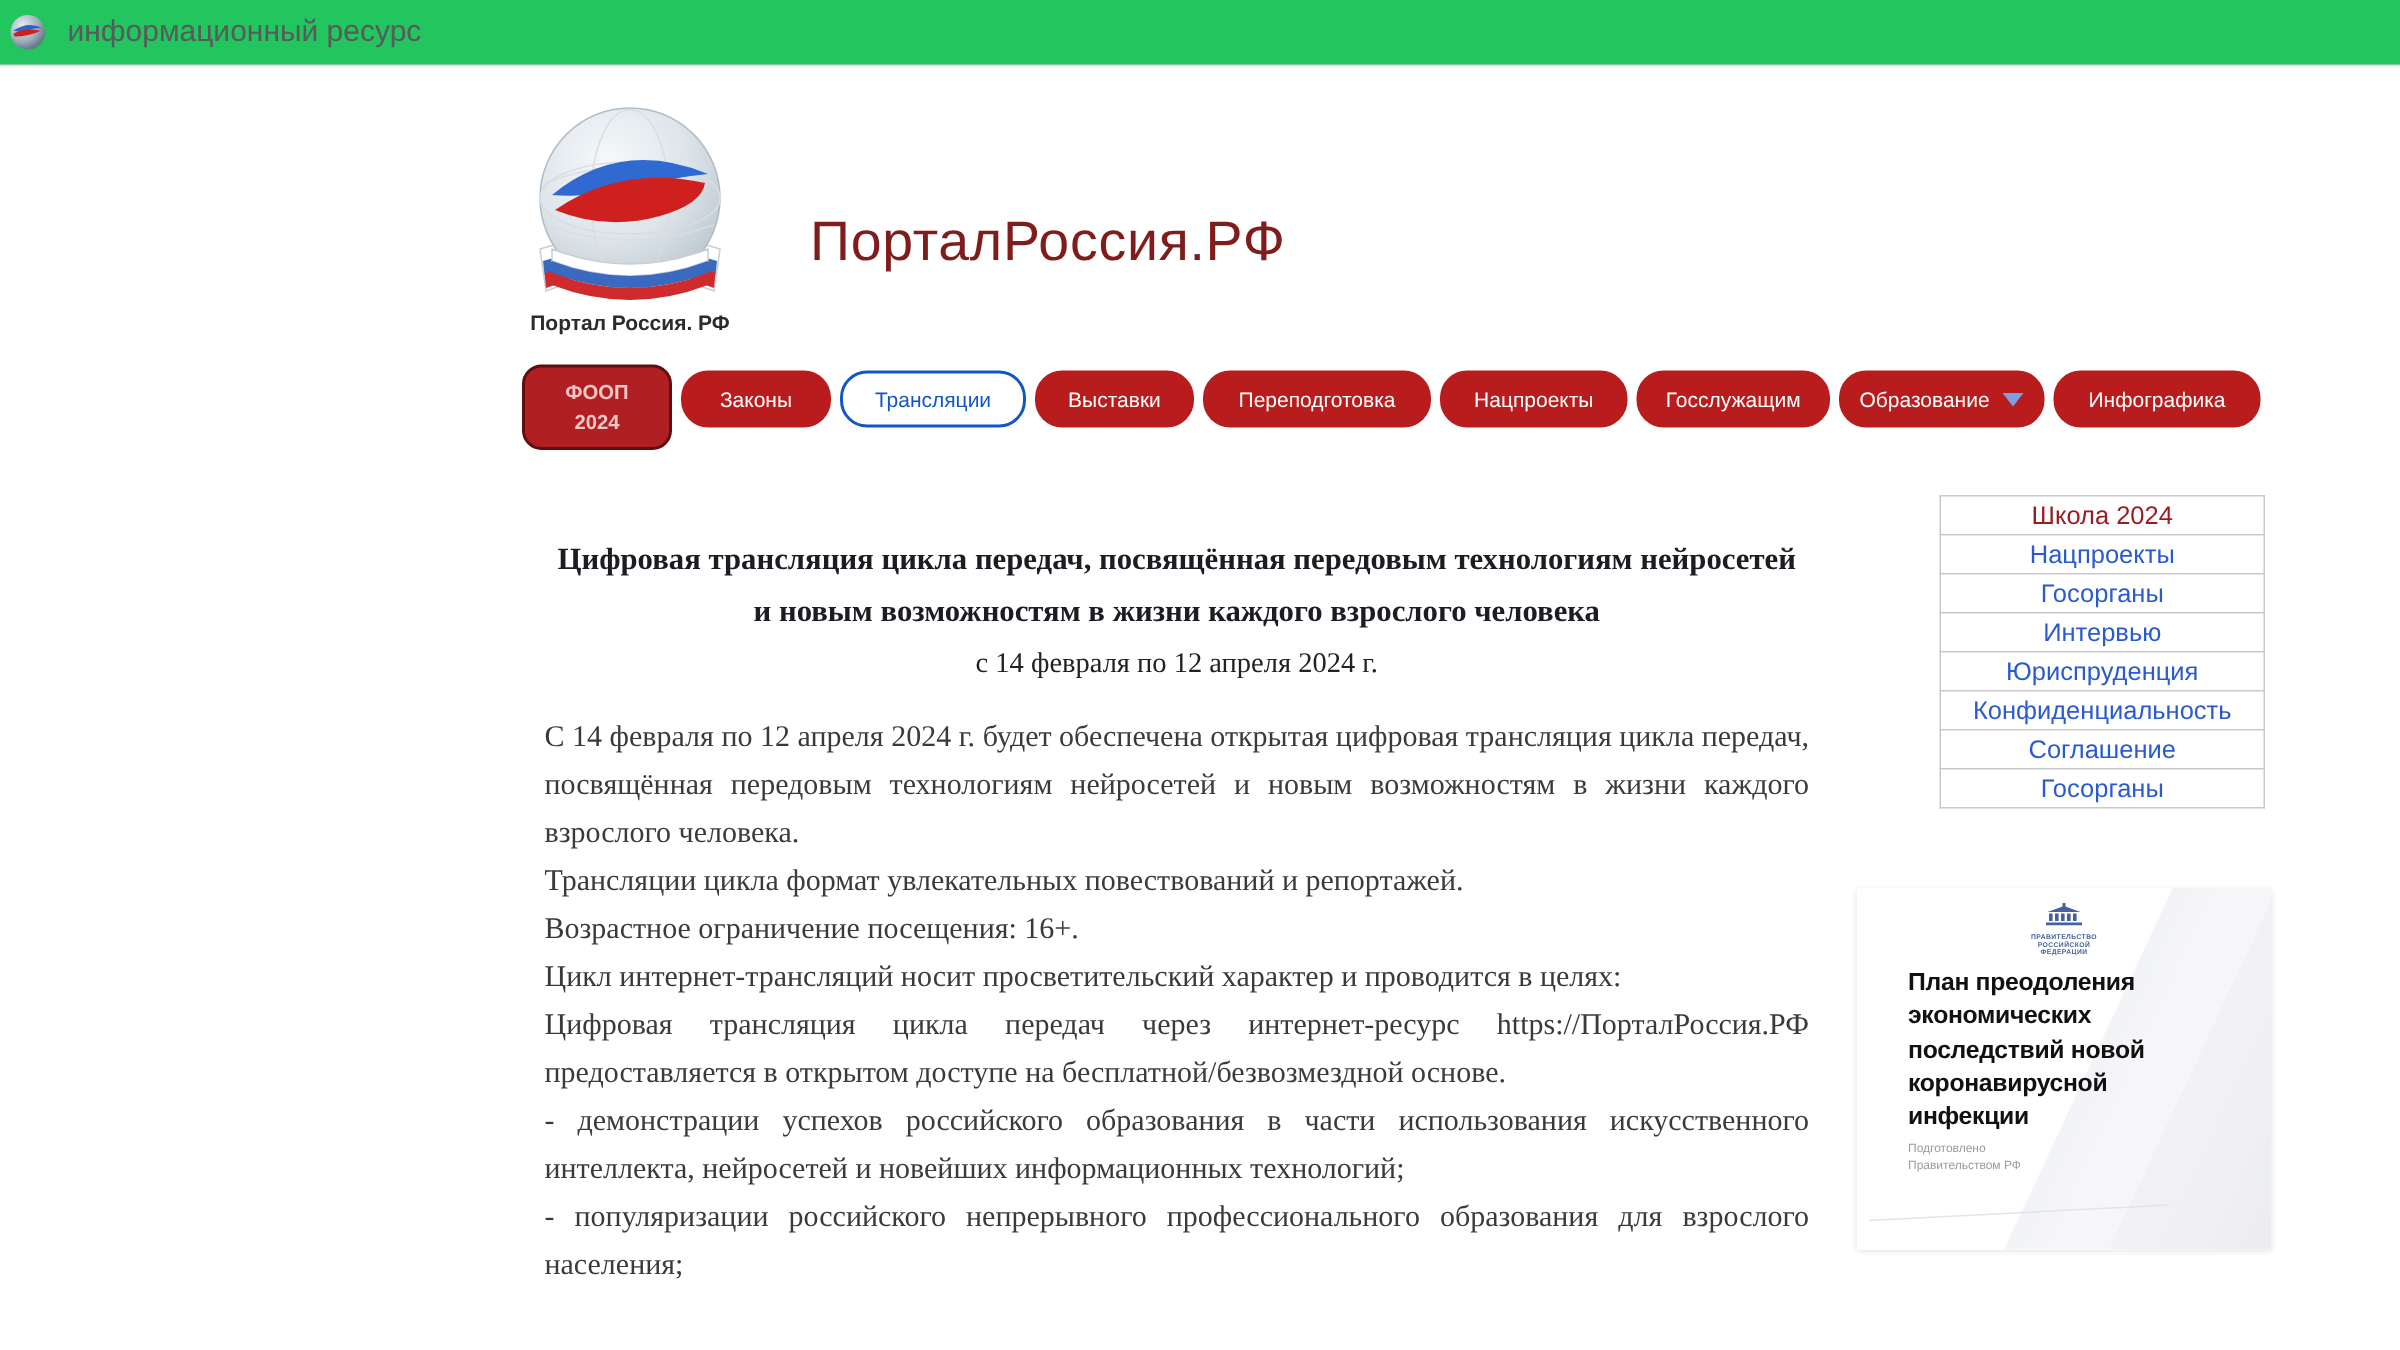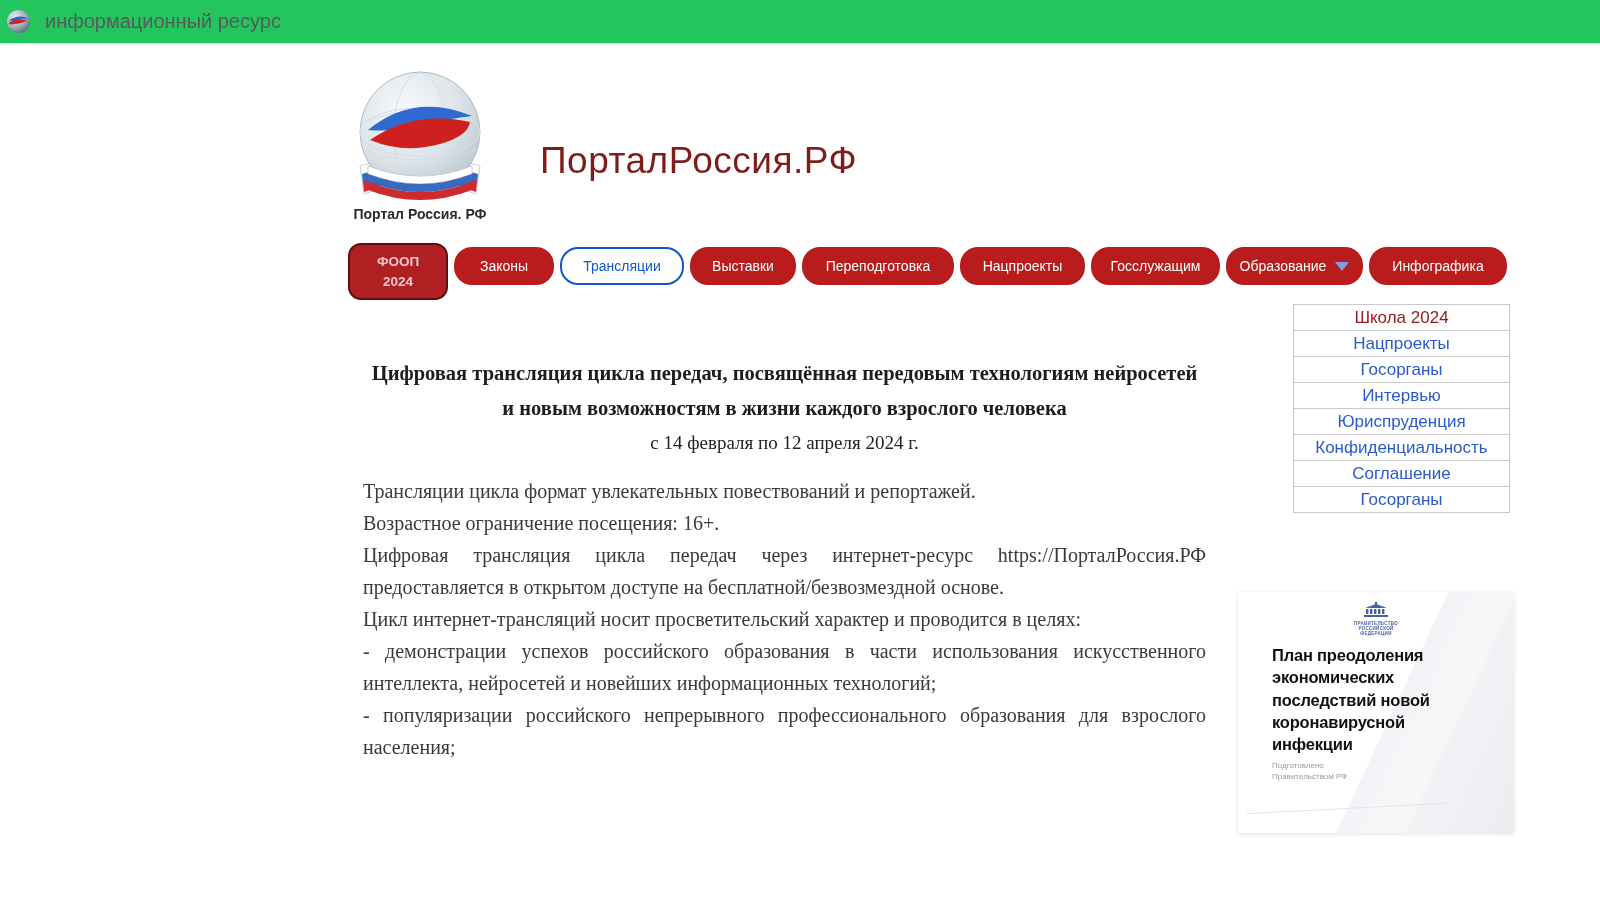--- a/index.html
+++ b/index.html
@@ -45,21 +45,21 @@
   .article { position:absolute; left:363px; top:356px; width:843px;
              font-family:"Liberation Serif", serif; }
   .article-title { text-align:center; font-size:20.5px; font-weight:bold;
                    line-height:35px; color:#1c1c22; }
   .article-date { text-align:center; font-size:19px; color:#222; margin-top:6px; }
   .article-body { margin-top:21px; font-size:20px; line-height:32px;
                   text-align:justify; color:#3a3a3a; }
   .article-body p { margin:0; }
 
   
-  .side-menu { position:absolute; left:1293px; top:304px; width:217px;
+  .side-menu { position:absolute; left:1293px; top:330px; width:217px;
                border-collapse:collapse; }
   .side-menu td { border:1px solid #c9c9c9; height:26px; text-align:center;
                   font-size:17px; padding:0 4px; cursor:pointer; }
   .side-menu td a { color:#2a5ad0; text-decoration:none; }
   .side-menu tr:first-child a { color:#9b1c20; }
 
   
   .banner { position:absolute; left:1238px; top:592px; width:276px; height:241px;
             background:
               linear-gradient(295deg, rgba(233,234,238,0.9) 0%, rgba(250,250,252,0) 38%),
@@ -162,24 +162,25 @@
   </div>
 </div>
 
 <div class="article">
   <div class="article-title">
     <div>Цифровая трансляция цикла передач, посвящённая передовым технологиям нейросетей</div>
     <div>и новым возможностям в жизни каждого взрослого человека</div>
   </div>
   <div class="article-date">с 14 февраля по 12 апреля 2024 г.</div>
   <div class="article-body">
+    <p>С 14 февраля по 12 апреля 2024 г. будет обеспечена открытая цифровая трансляция цикла передач, посвящённая передовым технологиям нейросетей и новым возможностям в жизни каждого взрослого человека.</p>
     <p>Трансляции цикла формат увлекательных повествований и репортажей.</p>
     <p>Возрастное ограничение посещения: 16+.</p>
+    <p>Цикл интернет-трансляций носит просветительский характер и проводится в целях:</p>
     <p>Цифровая трансляция цикла передач через интернет-ресурс https://ПорталРоссия.РФ предоставляется в открытом доступе на бесплатной/безвозмездной основе.</p>
-    <p>Цикл интернет-трансляций носит просветительский характер и проводится в целях:</p>
     <p>- демонстрации успехов российского образования в части использования искусственного интеллекта, нейросетей и новейших информационных технологий;</p>
     <p>- популяризации российского непрерывного профессионального образования для взрослого населения;</p>
 
   </div>
 </div>
 
 <table class="side-menu">
   <tbody>
       <tr>
         <td><a>Школа 2024</a></td>

